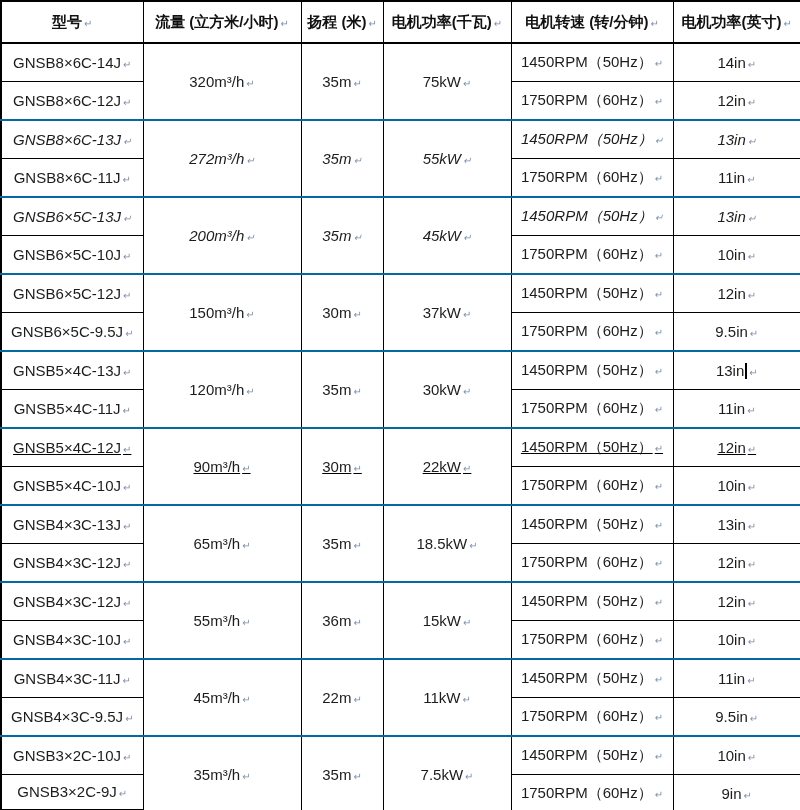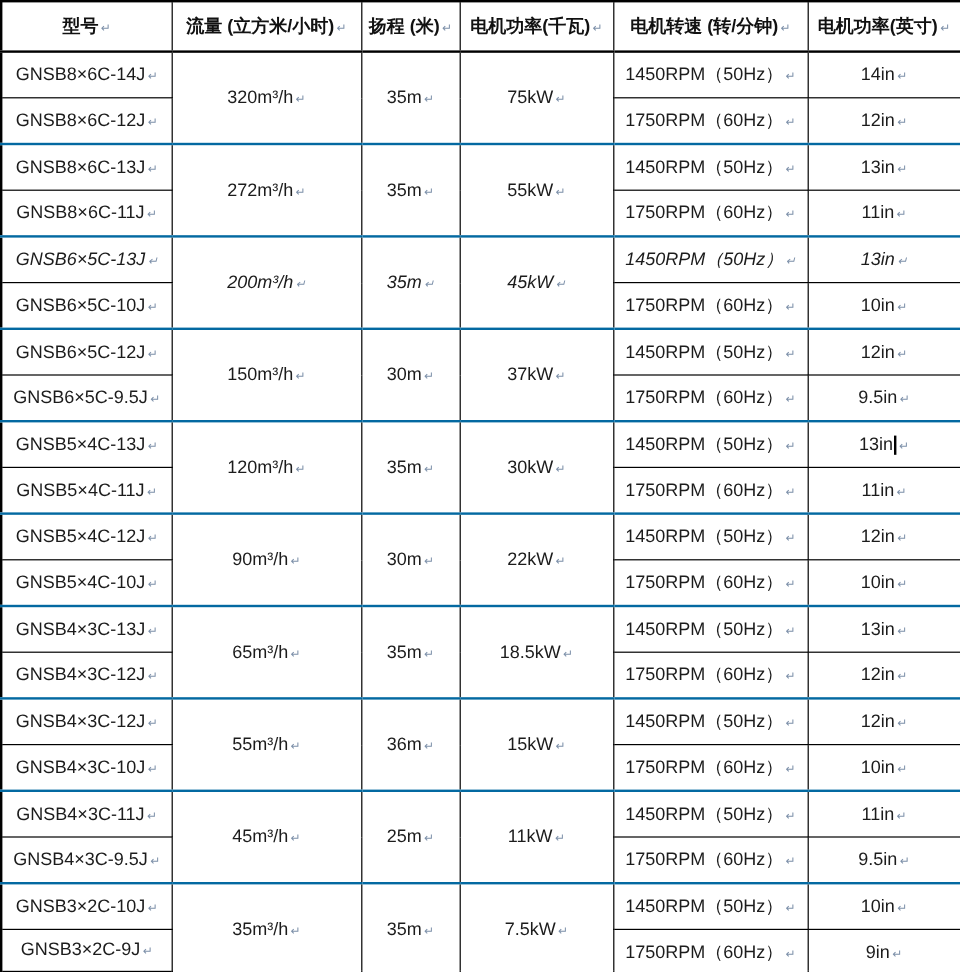--- a/index.html
+++ b/index.html
@@ -109,21 +109,21 @@
           <td rowspan="2"><span>35m</span><span class="pmark">↵</span></td>
           <td rowspan="2"><span>75kW</span><span class="pmark">↵</span></td>
           <td><span>1450RPM（50Hz）</span><span class="pmark">↵</span></td>
           <td><span>14in</span><span class="pmark">↵</span></td>
         </tr>
         <tr style="height: 38.5px;">
           <td><span>GNSB8×6C-12J</span><span class="pmark">↵</span></td>
           <td rowspan="1"><span>1750RPM（60Hz）</span><span class="pmark">↵</span></td>
           <td rowspan="1"><span>12in</span><span class="pmark">↵</span></td>
         </tr>
-        <tr class="group-start" style="height: 38.5px;">
+        <tr class="group-start" style="height: 38.5px; font-style: italic;">
           <td><span>GNSB8×6C-13J</span><span class="pmark">↵</span></td>
           <td rowspan="2"><span>272m³/h</span><span class="pmark">↵</span></td>
           <td rowspan="2"><span>35m</span><span class="pmark">↵</span></td>
           <td rowspan="2"><span>55kW</span><span class="pmark">↵</span></td>
           <td><span>1450RPM（50Hz）</span><span class="pmark">↵</span></td>
           <td><span>13in</span><span class="pmark">↵</span></td>
         </tr>
         <tr style="height: 38.5px;">
           <td><span>GNSB8×6C-11J</span><span class="pmark">↵</span></td>
           <td rowspan="1"><span>1750RPM（60Hz）</span><span class="pmark">↵</span></td>
@@ -161,21 +161,21 @@
           <td rowspan="2"><span>35m</span><span class="pmark">↵</span></td>
           <td rowspan="2"><span>30kW</span><span class="pmark">↵</span></td>
           <td><span>1450RPM（50Hz）</span><span class="pmark">↵</span></td>
           <td><span>13in</span><span class="caret"></span><span class="pmark">↵</span></td>
         </tr>
         <tr style="height: 38.5px;">
           <td><span>GNSB5×4C-11J</span><span class="pmark">↵</span></td>
           <td rowspan="1"><span>1750RPM（60Hz）</span><span class="pmark">↵</span></td>
           <td rowspan="1"><span>11in</span><span class="pmark">↵</span></td>
         </tr>
-        <tr class="group-start" style="height: 38.5px;">
+        <tr class="group-start" style="height: 38.5px; text-decoration: underline;">
           <td><span>GNSB5×4C-12J</span><span class="pmark">↵</span></td>
           <td rowspan="2"><span>90m³/h</span><span class="pmark">↵</span></td>
           <td rowspan="2"><span>30m</span><span class="pmark">↵</span></td>
           <td rowspan="2"><span>22kW</span><span class="pmark">↵</span></td>
           <td><span>1450RPM（50Hz）</span><span class="pmark">↵</span></td>
           <td><span>12in</span><span class="pmark">↵</span></td>
         </tr>
         <tr style="height: 38.5px;">
           <td><span>GNSB5×4C-10J</span><span class="pmark">↵</span></td>
           <td rowspan="1"><span>1750RPM（60Hz）</span><span class="pmark">↵</span></td>
@@ -203,21 +203,21 @@
           <td><span>12in</span><span class="pmark">↵</span></td>
         </tr>
         <tr style="height: 38.5px;">
           <td><span>GNSB4×3C-10J</span><span class="pmark">↵</span></td>
           <td rowspan="1"><span>1750RPM（60Hz）</span><span class="pmark">↵</span></td>
           <td rowspan="1"><span>10in</span><span class="pmark">↵</span></td>
         </tr>
         <tr class="group-start" style="height: 38.5px; margin-left: 16px;">
           <td><span>GNSB4×3C-11J</span><span class="pmark">↵</span></td>
           <td rowspan="2"><span>45m³/h</span><span class="pmark">↵</span></td>
-          <td rowspan="2"><span>25m</span><span class="pmark">↵</span></td>
+          <td rowspan="2"><span>22m</span><span class="pmark">↵</span></td>
           <td rowspan="2"><span>11kW</span><span class="pmark">↵</span></td>
           <td><span>1450RPM（50Hz）</span><span class="pmark">↵</span></td>
           <td><span>11in</span><span class="pmark">↵</span></td>
         </tr>
         <tr style="height: 38.5px;">
           <td><span>GNSB4×3C-9.5J</span><span class="pmark">↵</span></td>
           <td rowspan="1"><span>1750RPM（60Hz）</span><span class="pmark">↵</span></td>
           <td rowspan="1"><span>9.5in</span><span class="pmark">↵</span></td>
         </tr>
         <tr class="group-start" style="height: 38.5px; margin-top: 42px;">

